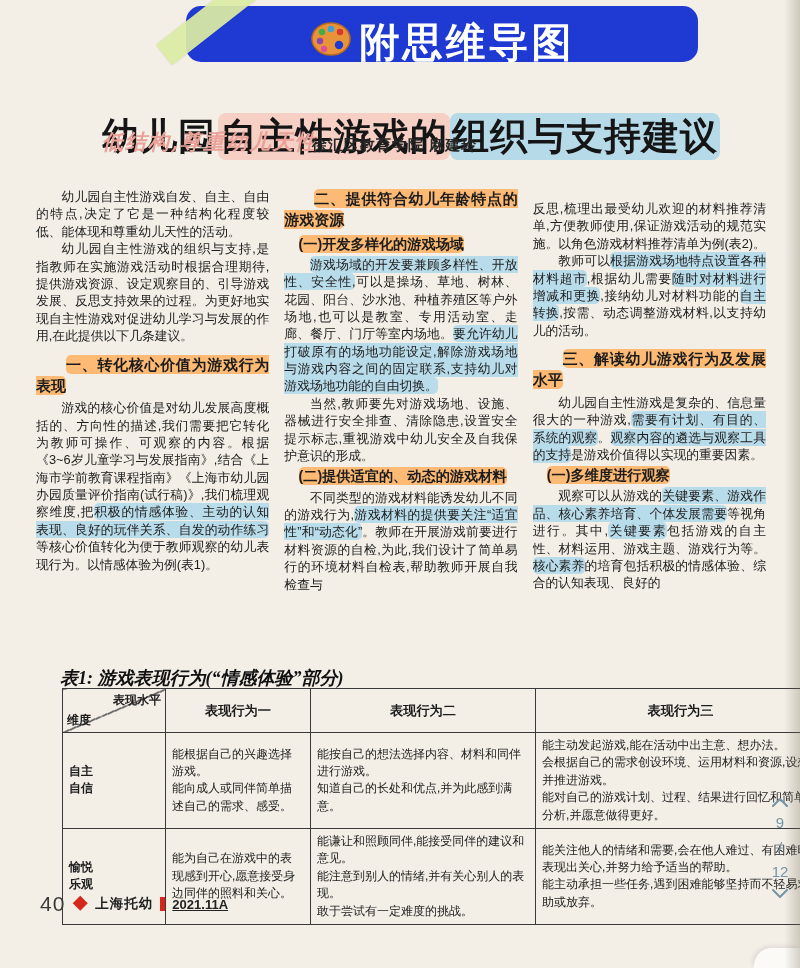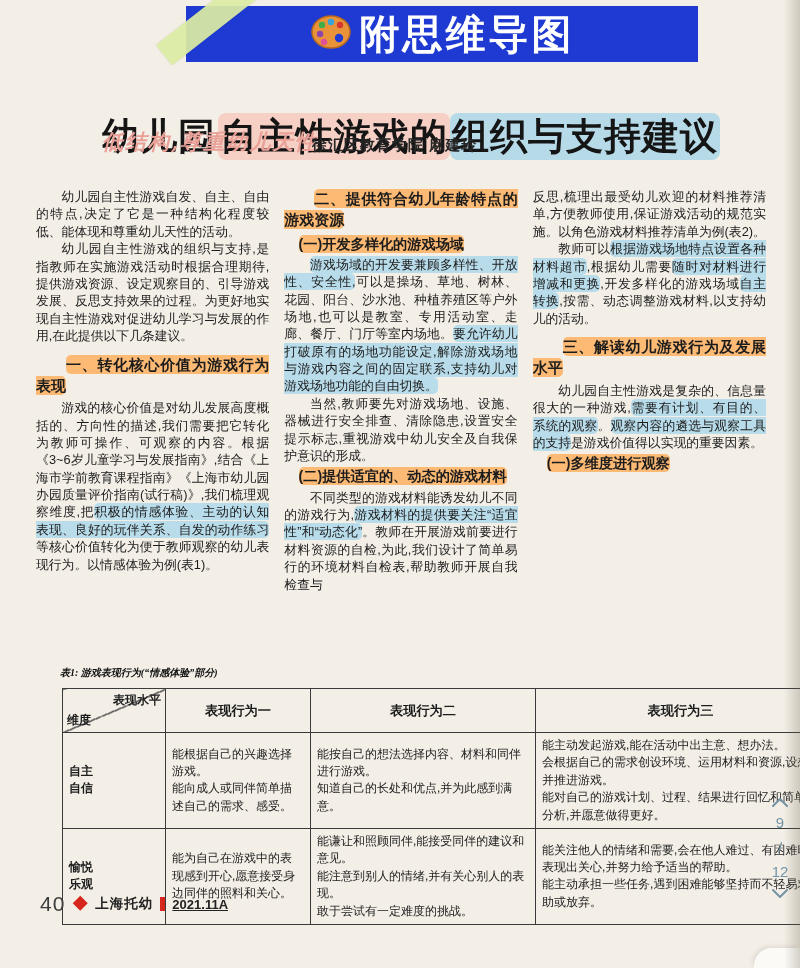--- a/index.html
+++ b/index.html
@@ -9,21 +9,21 @@
     background:#f3efe7; overflow:hidden; color:#1c1c1c;
   }
   .page::after {
     content:""; position:absolute; right:0; top:0; width:16px; height:100%;
     background:linear-gradient(to right, rgba(0,0,0,0), rgba(110,100,80,.28));
     pointer-events:none;
   }
   
   .banner {
     position:absolute; left:186px; top:6px; width:512px; height:56px;
-    display:flex; align-items:center; justify-content:center; gap:8px;
+    display:flex; align-items:flex-end; justify-content:center; gap:8px;border-radius:15px;
   }
   .banner-label {
     color:#fff; font-weight:bold; font-size:40px; letter-spacing:3px;
     font-family:"Liberation Sans", sans-serif; line-height:1;
   }
   .tape {
     position:absolute; left:148px; top:-4px; width:150px; height:26px;
     background:#dcedA4; opacity:.92; transform:rotate(-38deg);
     border-radius:2px; box-shadow:0 0 2px rgba(0,0,0,.15);
   }
@@ -45,32 +45,32 @@
     font-size:15px; font-weight:bold; color:#262626; letter-spacing:1px;
   }
   
   .columns {
     position:absolute; left:36px; top:188px; width:730px; height:480px;
     display:flex; gap:15px;
   }
   .col { flex:1 1 0; overflow:hidden; text-align:justify;
          font-size:12.8px; line-height:1.36; }
   .blk-p  { text-indent:2em; }
-  .blk-pc { text-indent:0; }
+  .blk-pc { text-indent:0;margin-top:12px; }
   .blk-h  { font-weight:bold; font-size:15px; line-height:1.42; text-indent:2em; margin:9px 0 3px; }
   .blk-h2 { font-weight:bold; font-size:14.2px; line-height:1.42; text-indent:1em; margin:2px 0; }
   .col > .blk-h:first-child { margin-top:0; }
   .hl { border-radius:5px; padding:1px 0; }
   .hl-yellow { background:#fdba74; }
   .hl-blue   { background:#b9dcea; }
   
   .tbl-caption {
     position:absolute; left:60px; top:666px;
     font-family:"Liberation Serif", serif; font-weight:bold; font-style:italic;
-    font-size:10px; color:#111;
+    font-size:18px; color:#111;
   }
   table.behavior {
     position:absolute; left:62px; top:688px; width:764px;
     border-collapse:collapse; background:transparent;
   }
   table.behavior th, table.behavior td {
     border:1.6px solid #3a3a3a; font-size:12px; line-height:1.45;
     padding:4px 6px; vertical-align:middle; text-align:left;
   }
   table.behavior th { text-align:center; font-weight:bold; font-size:13.2px; height:44px; }
@@ -139,24 +139,25 @@
     <div class="col">
         <div class="blk blk-h"><span class="hl hl-yellow">二、提供符合幼儿年龄特点的游戏资源</span></div>
         <div class="blk blk-h2"><span class="hl hl-yellow">(一)开发多样化的游戏场域</span></div>
         <div class="blk blk-p"><span class="hl hl-blue">游戏场域的开发要兼顾多样性、开放性、安全性,</span><span>可以是操场、草地、树林、花园、阳台、沙水池、种植养殖区等户外场地,也可以是教室、专用活动室、走廊、餐厅、门厅等室内场地。</span><span class="hl hl-blue">要允许幼儿打破原有的场地功能设定,解除游戏场地与游戏内容之间的固定联系,支持幼儿对游戏场地功能的自由切换。</span></div>
         <div class="blk blk-p"><span>当然,教师要先对游戏场地、设施、器械进行安全排查、清除隐患,设置安全提示标志,重视游戏中幼儿安全及自我保护意识的形成。</span></div>
         <div class="blk blk-h2"><span class="hl hl-yellow">(二)提供适宜的、动态的游戏材料</span></div>
         <div class="blk blk-p"><span>不同类型的游戏材料能诱发幼儿不同的游戏行为,</span><span class="hl hl-blue">游戏材料的提供要关注“适宜性”和“动态化”</span><span>。教师在开展游戏前要进行材料资源的自检,为此,我们设计了简单易行的环境材料自检表,帮助教师开展自我检查与</span></div>
       </div>
     <div class="col">
         <div class="blk blk-pc"><span>反思,梳理出最受幼儿欢迎的材料推荐清单,方便教师使用,保证游戏活动的规范实施。以角色游戏材料推荐清单为例(表2)。</span></div>
-        <div class="blk blk-p"><span>教师可以</span><span class="hl hl-blue">根据游戏场地特点设置各种材料超市</span><span>,根据幼儿需要</span><span class="hl hl-blue">随时对材料进行增减和更换</span><span>,开发多样化的游戏场域</span><span class="hl hl-blue">自主转换</span><span>,按需、动态调整游戏材料,以支持幼儿的活动。</span></div>
+        <div class="blk blk-p"><span>教师可以</span><span class="hl hl-blue">根据游戏场地特点设置各种材料超市</span><span>,根据幼儿需要</span><span class="hl hl-blue">随时对材料进行增减和更换</span><span>,接纳幼儿对材料功能的</span><span class="hl hl-blue">自主转换</span><span>,按需、动态调整游戏材料,以支持幼儿的活动。</span></div>
         <div class="blk blk-h"><span class="hl hl-yellow">三、解读幼儿游戏行为及发展水平</span></div>
         <div class="blk blk-p"><span>幼儿园自主性游戏是复杂的、信息量很大的一种游戏,</span><span class="hl hl-blue">需要有计划、有目的、系统的观察</span><span>。</span><span class="hl hl-blue">观察内容的遴选与观察工具的支持</span><span>是游戏价值得以实现的重要因素。</span></div>
         <div class="blk blk-h2"><span class="hl hl-yellow">(一)多维度进行观察</span></div>
+        <div class="blk blk-p"><span>观察可以从游戏的</span><span class="hl hl-blue">关键要素、游戏作品、核心素养培育、个体发展需要</span><span>等视角进行。其中,</span><span class="hl hl-blue">关键要素</span><span>包括游戏的自主性、材料运用、游戏主题、游戏行为等。</span><span class="hl hl-blue">核心素养</span><span>的培育包括积极的情感体验、综合的认知表现、良好的</span></div>
       </div>
   </div>
 
   <div class="tbl-caption">表1: 游戏表现行为(“情感体验”部分)</div>
   <table class="behavior">
     <colgroup>
       <col style="width:13.5%">
         <col style="width:19%">
         <col style="width:29.5%">
         <col style="width:38%">

